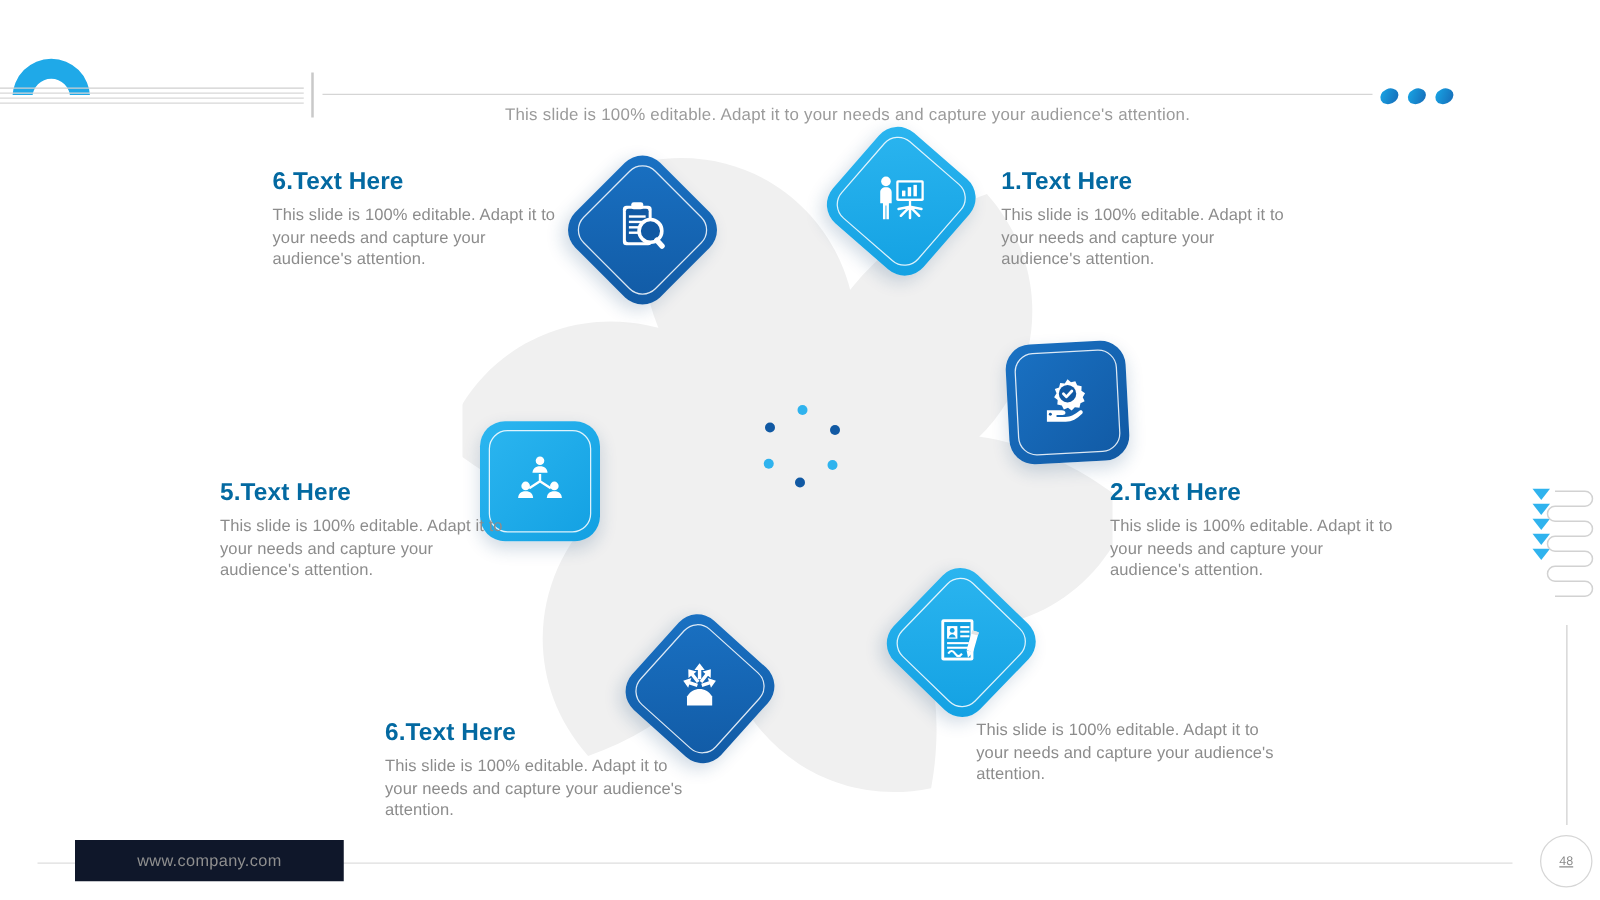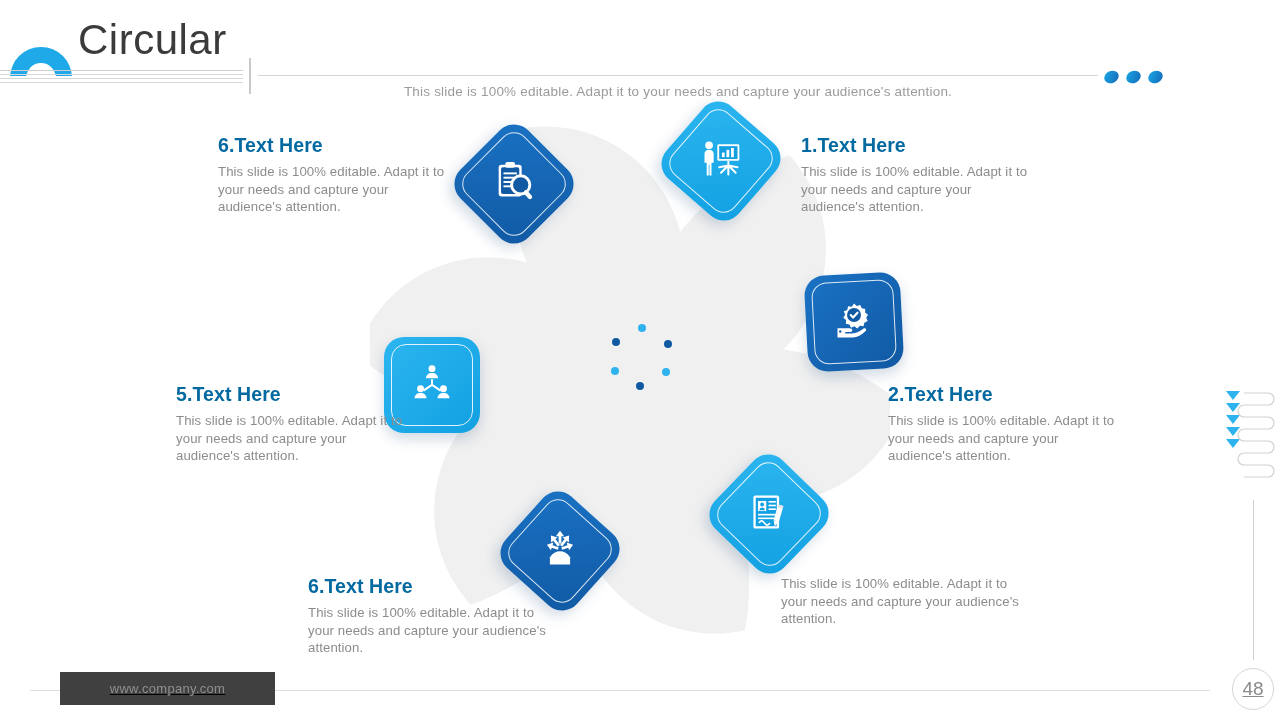--- a/index.html
+++ b/index.html
@@ -70,30 +70,30 @@
   
   .decor{position:absolute;left:1222px;top:385px;width:56px;height:130px;}
   .decor .tri{position:absolute;left:4px;width:0;height:0;
     border-left:7px solid transparent;border-right:7px solid transparent;
     border-top:9px solid #2fb3ee;}
   .decor-line{position:absolute;left:1253px;top:500px;width:1px;height:160px;background:#cfcfcf;}
 
   
   .f-rule{position:absolute;left:30px;top:690px;width:1180px;height:1px;background:#dedede;}
   .f-box{
-    position:absolute;left:60px;top:672px;width:215px;height:33px;background:#404040;
-    display:flex;align-items:center;justify-content:center;text-decoration:underline;
+    position:absolute;left:60px;top:672px;width:215px;height:33px;background:#0f172a;
+    display:flex;align-items:center;justify-content:center;
   }
   .f-box span{font-size:13px;color:#8f8f8f;letter-spacing:.3px;}
   .pageno{
     position:absolute;left:1232px;top:668px;width:40px;height:40px;border-radius:50%;
     border:1px solid #d6d6d6;display:flex;align-items:center;justify-content:center;
     background:#fff;
   }
-  .pageno span{font-size:19px;color:#8a8a8a;text-decoration:underline;}
+  .pageno span{font-size:10px;color:#8a8a8a;text-decoration:underline;}
 </style>
 </head>
 <body>
 
 <div class="slide">
 
   <div class="pinwheel">
     <svg width="520" height="520" viewBox="0 0 520 520">
       <g fill="#f0f0f0">
         <g transform="translate(260,260)">
@@ -127,21 +127,20 @@
     <b style="left:36px;top:72px;background:#1159a3;"></b>
     <b style="left:11px;top:57px;background:#2fb3ee;"></b>
     <b style="left:12px;top:28px;background:#1159a3;"></b>
   </div>
 
   <div class="logo-arc">
     <svg width="70" height="46" viewBox="0 0 70 46">
       <path d="M4 46 A 31 31 0 0 1 66 46 L 50 46 A 15 15 0 0 0 20 46 Z" fill="#1fa9e8"></path>
     </svg>
   </div>
-  <div class="title">Circular</div>
   <div class="hdr-lines">
     <i></i>
       <i></i>
       <i></i>
       <i></i>
   </div>
   <div class="vdiv"></div>
   <div class="hdr-rule"></div>
   <div class="subtitle">This slide is 100% editable. Adapt it to your needs and capture your audience's attention.</div>
   <div class="hdr-dots">

